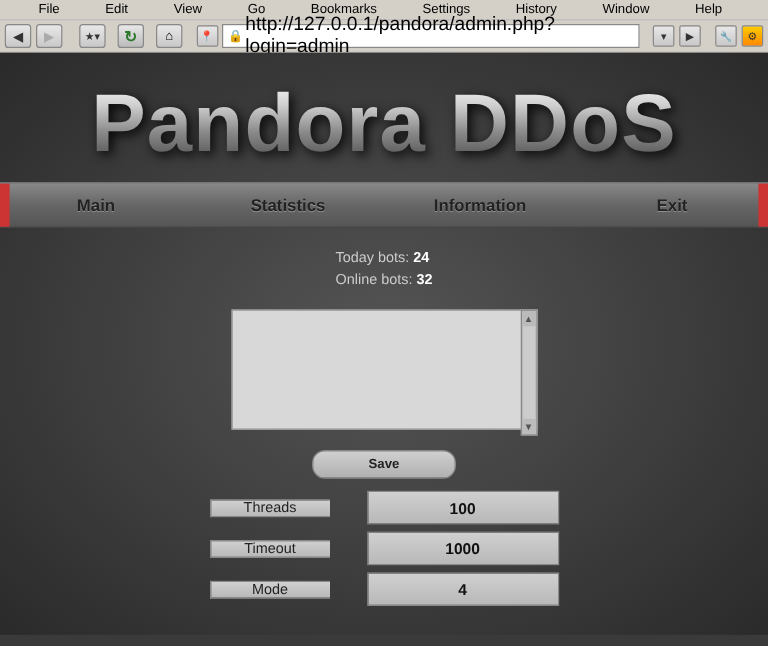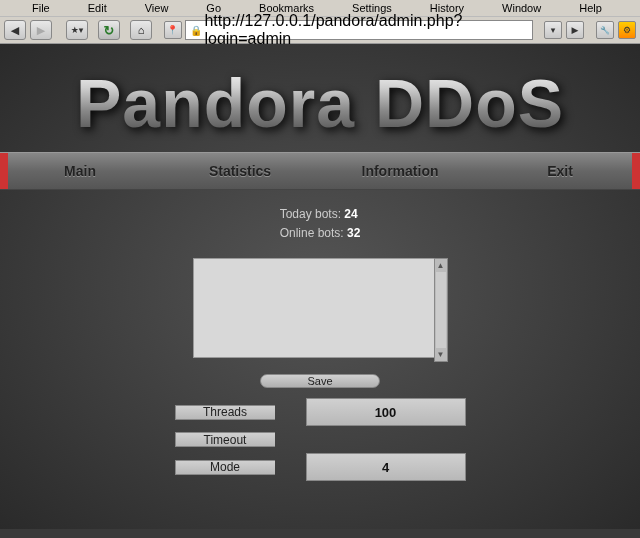--- a/index.html
+++ b/index.html
@@ -227,32 +227,33 @@
       background: #bbb;
       border: 1px solid #888;
       display: flex;
       flex-direction: column;
       align-items: center;
     }
 
     
     .save-btn {
       width: 120px;
-      height: 14px;
+      height: 24px;
       background: linear-gradient(to bottom, #d0d0d0, #b0b0b0);
       border: 1px solid #888;
       border-radius: 11px;
       cursor: pointer;
       font-size: 11px;
       color: #222;
       text-align: center;
       display: flex;
       align-items: center;
       justify-content: center;
       margin-bottom: 10px;
+      font-weight: bold;
     }
 
     
     .settings-row {
       display: flex;
       align-items: center;
       margin-bottom: 6px;
       gap: 0;
     }
     .setting-label {
@@ -387,20 +388,21 @@
 
     <div class="save-btn">Save</div>
 
     <div id="settings-container">
         <div class="settings-row">
           <div class="setting-label">Threads</div>
           <div class="setting-value">100</div>
         </div>
         <div class="settings-row">
           <div class="setting-label">Timeout</div>
+          <div class="setting-value">1000</div>
         </div>
         <div class="settings-row">
           <div class="setting-label">Mode</div>
           <div class="setting-value">4</div>
         </div>
       </div>
 
   </div>
 </div>
 

